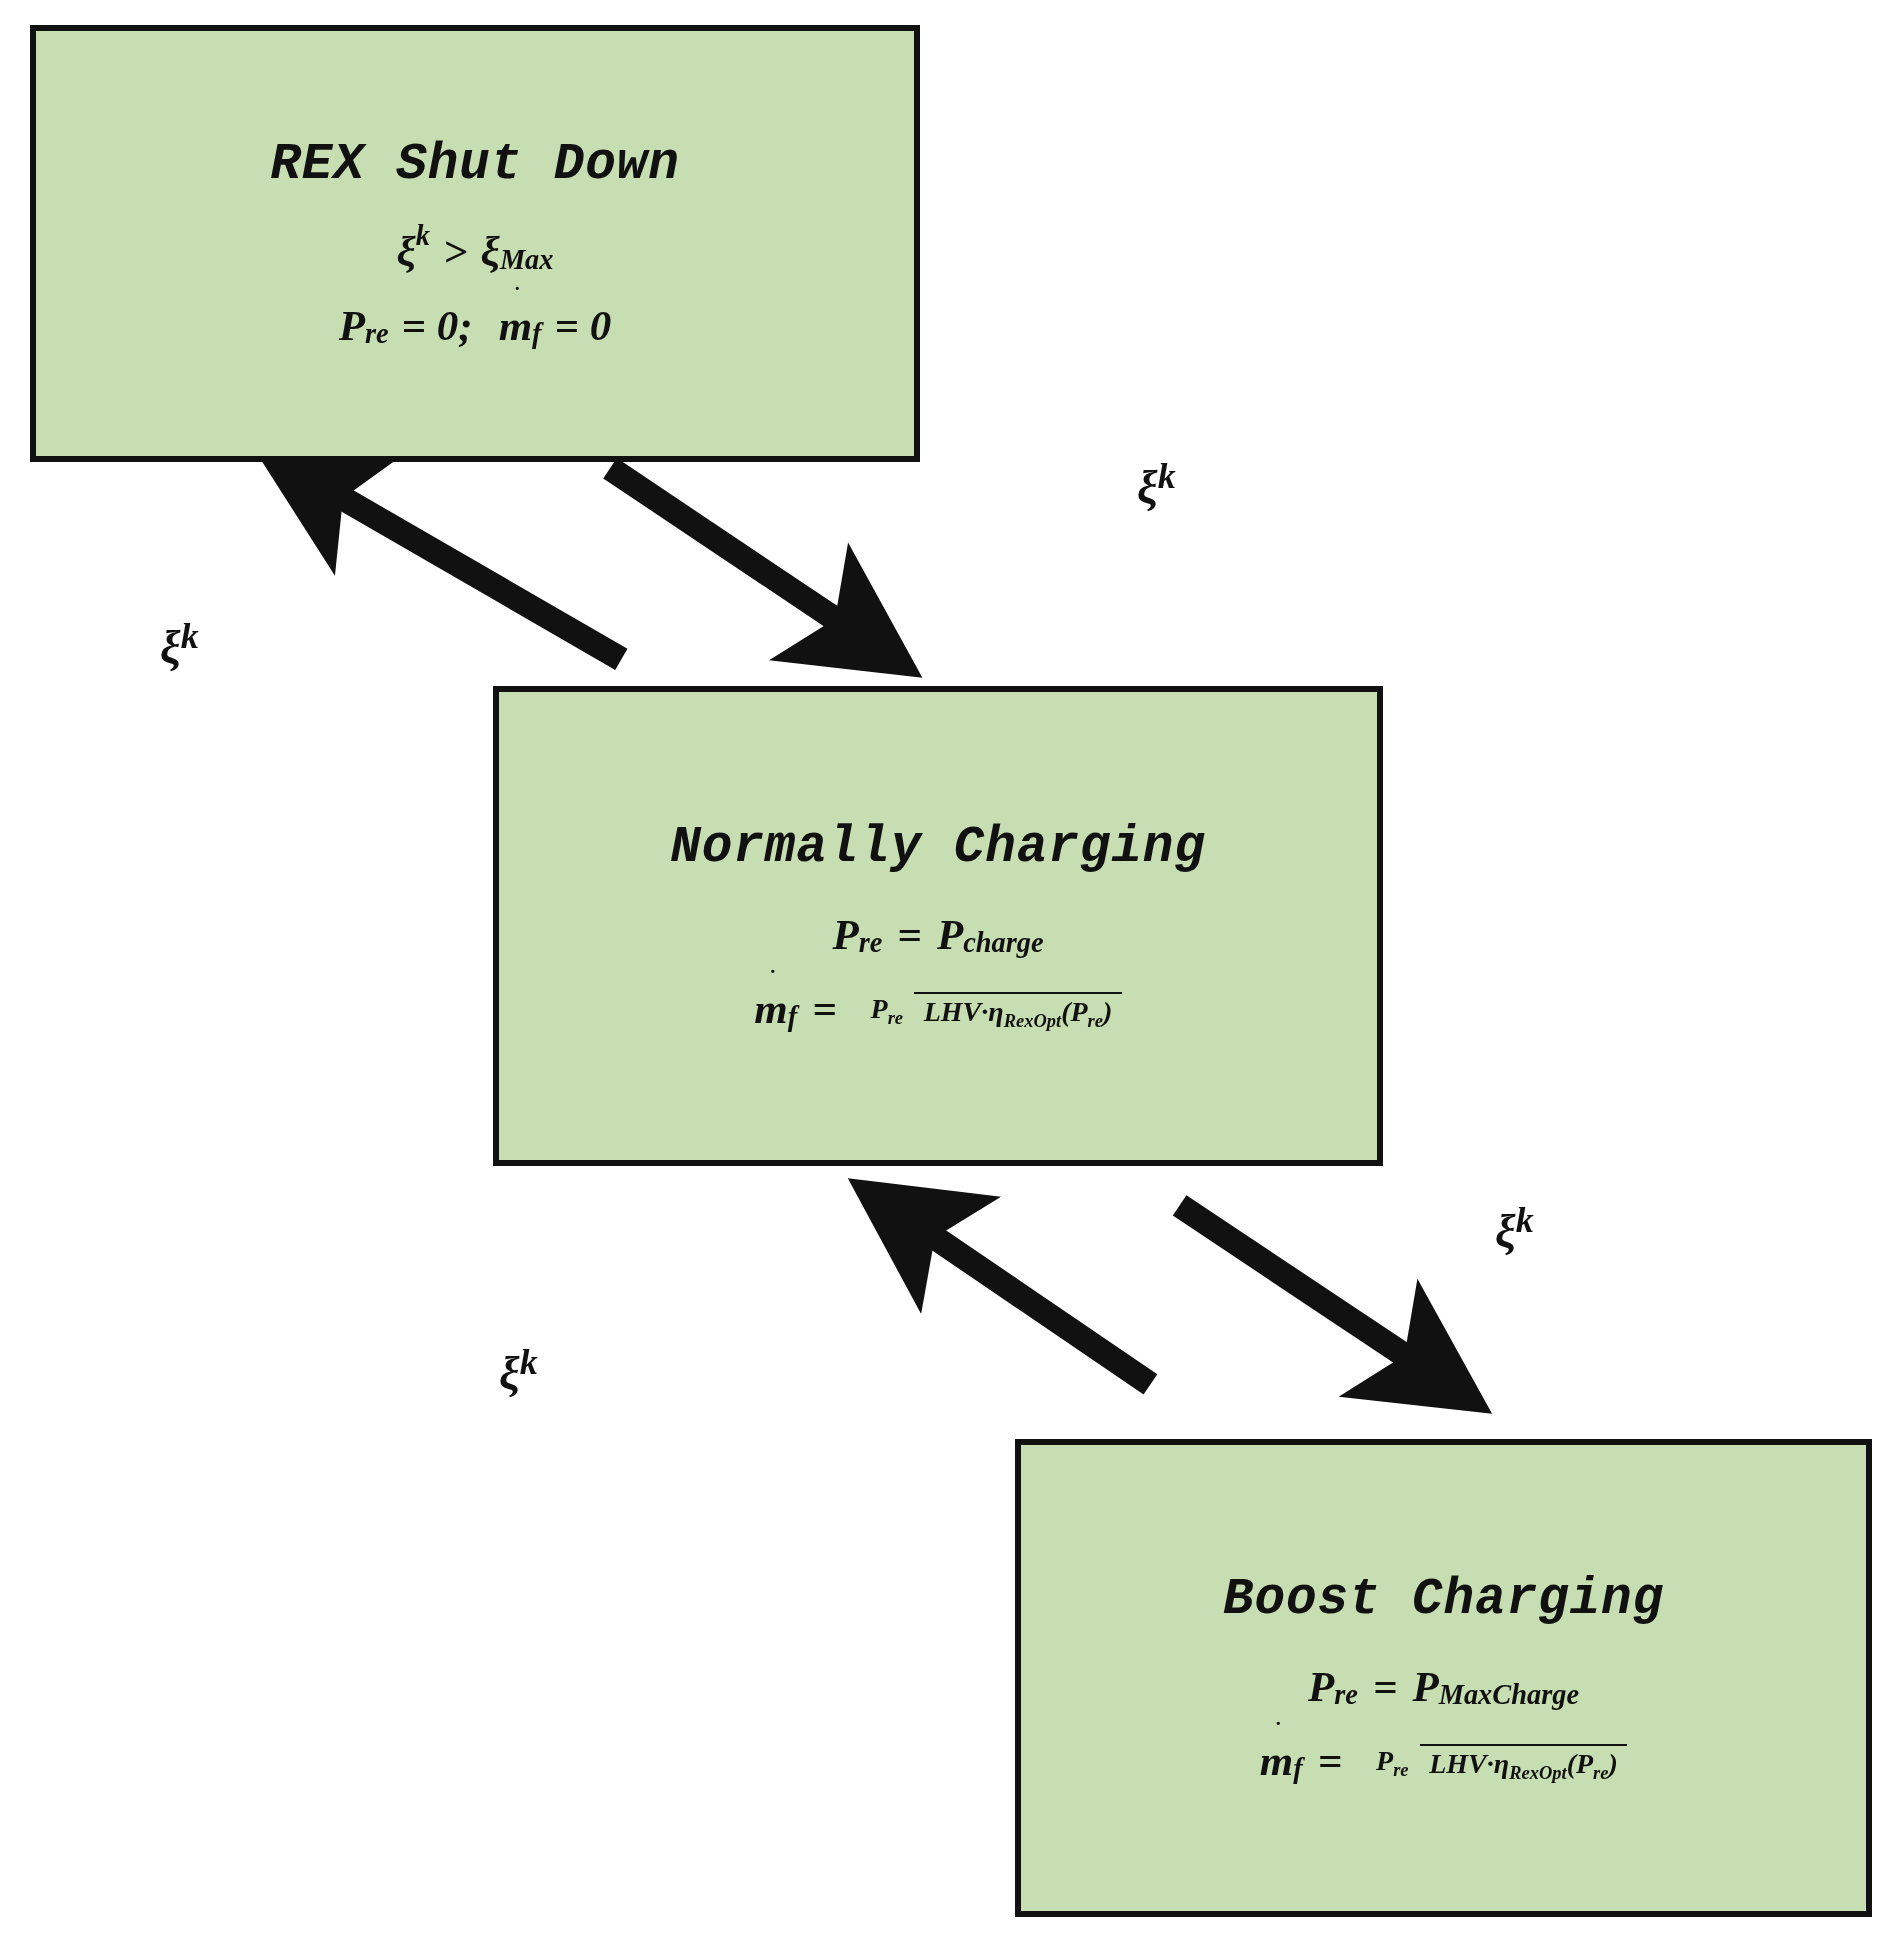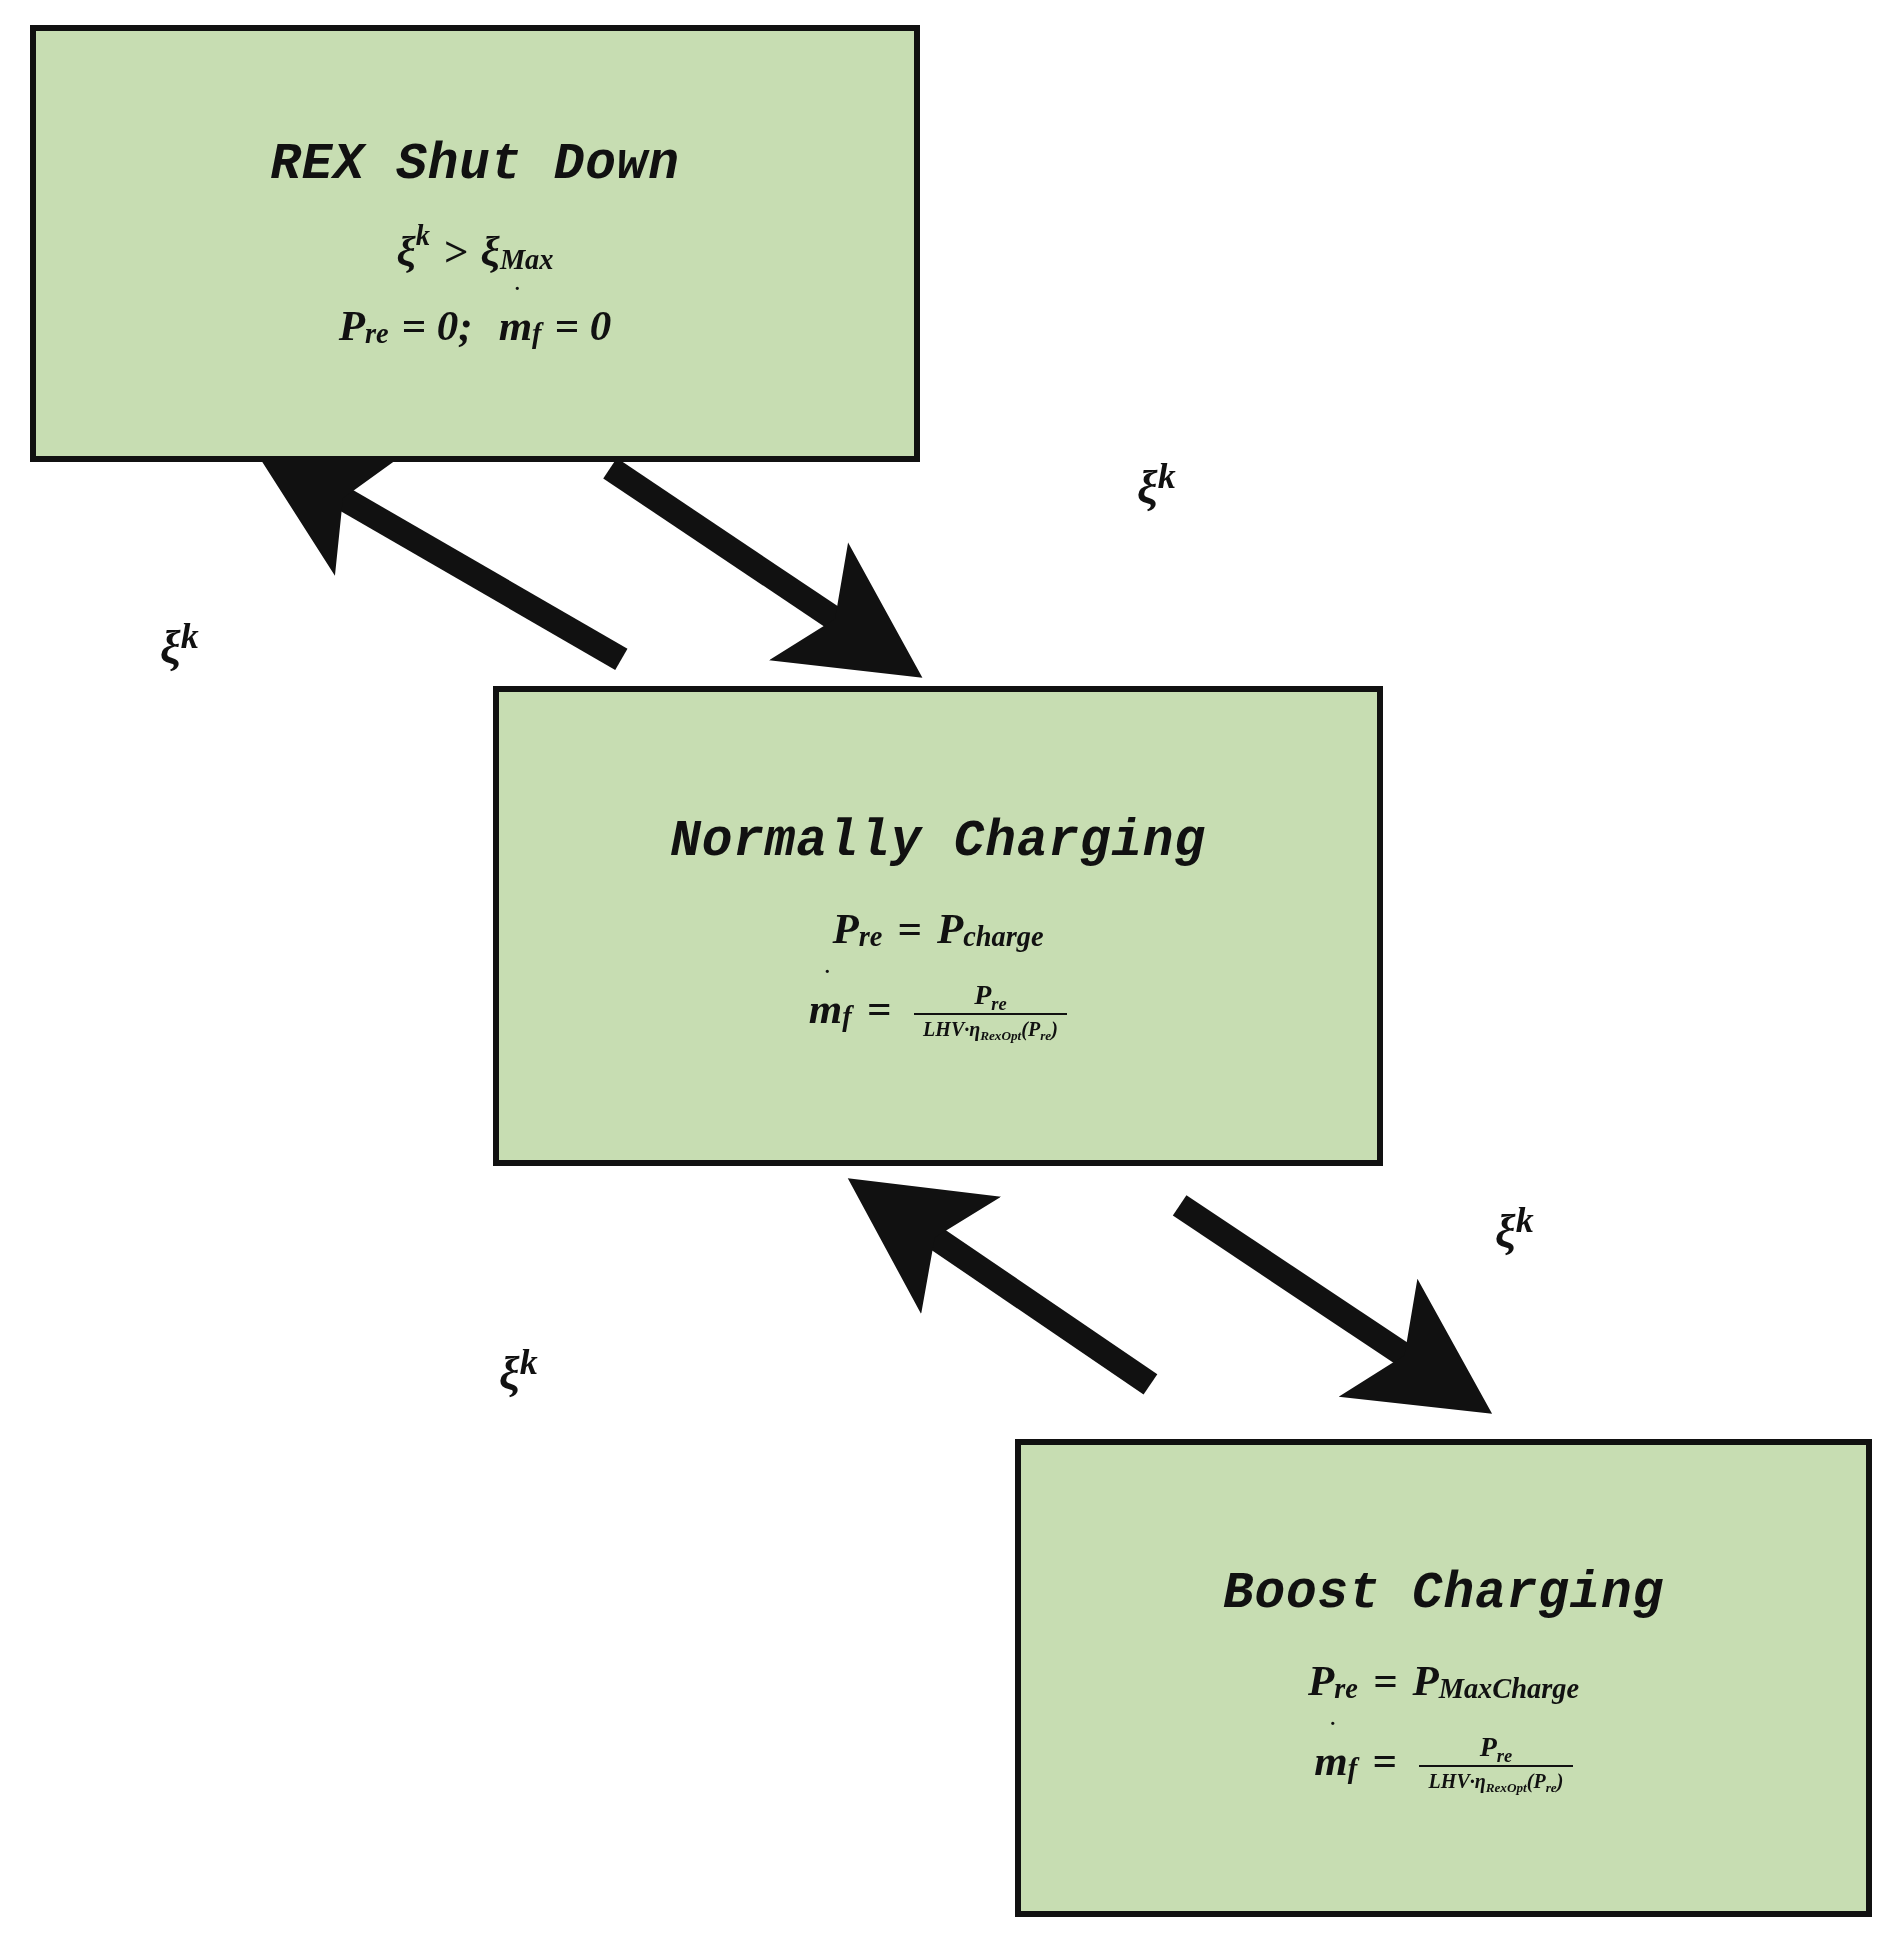--- a/index.html
+++ b/index.html
@@ -49,33 +49,32 @@
   .sub {
     font-size: 0.66em;
     vertical-align: baseline;
     position: relative;
     top: 0.30em;
     font-style: italic;
     font-weight: bold;
   }
   .frac {
     display: inline-flex;
-    flex-direction: column;
     align-items: center;
     vertical-align: middle;
     margin-left: 7.5px;
     position: relative;
     top: 1.9px;
   }
   .frac .num {
     font-size: 28px;
     padding: 0 11.3px 1.9px 11.3px;
   }
   .frac .den {
-    font-size: 20px;
+    font-size: 28px;
     border-top: 2.8px solid #111111;
     padding: 2.8px 9.4px 0 9.4px;
   }
   .dot-m {
     position: relative;
     display: inline-block;
   }
   .dot-m .dot {
     position: absolute;
     top: -0.72em;

